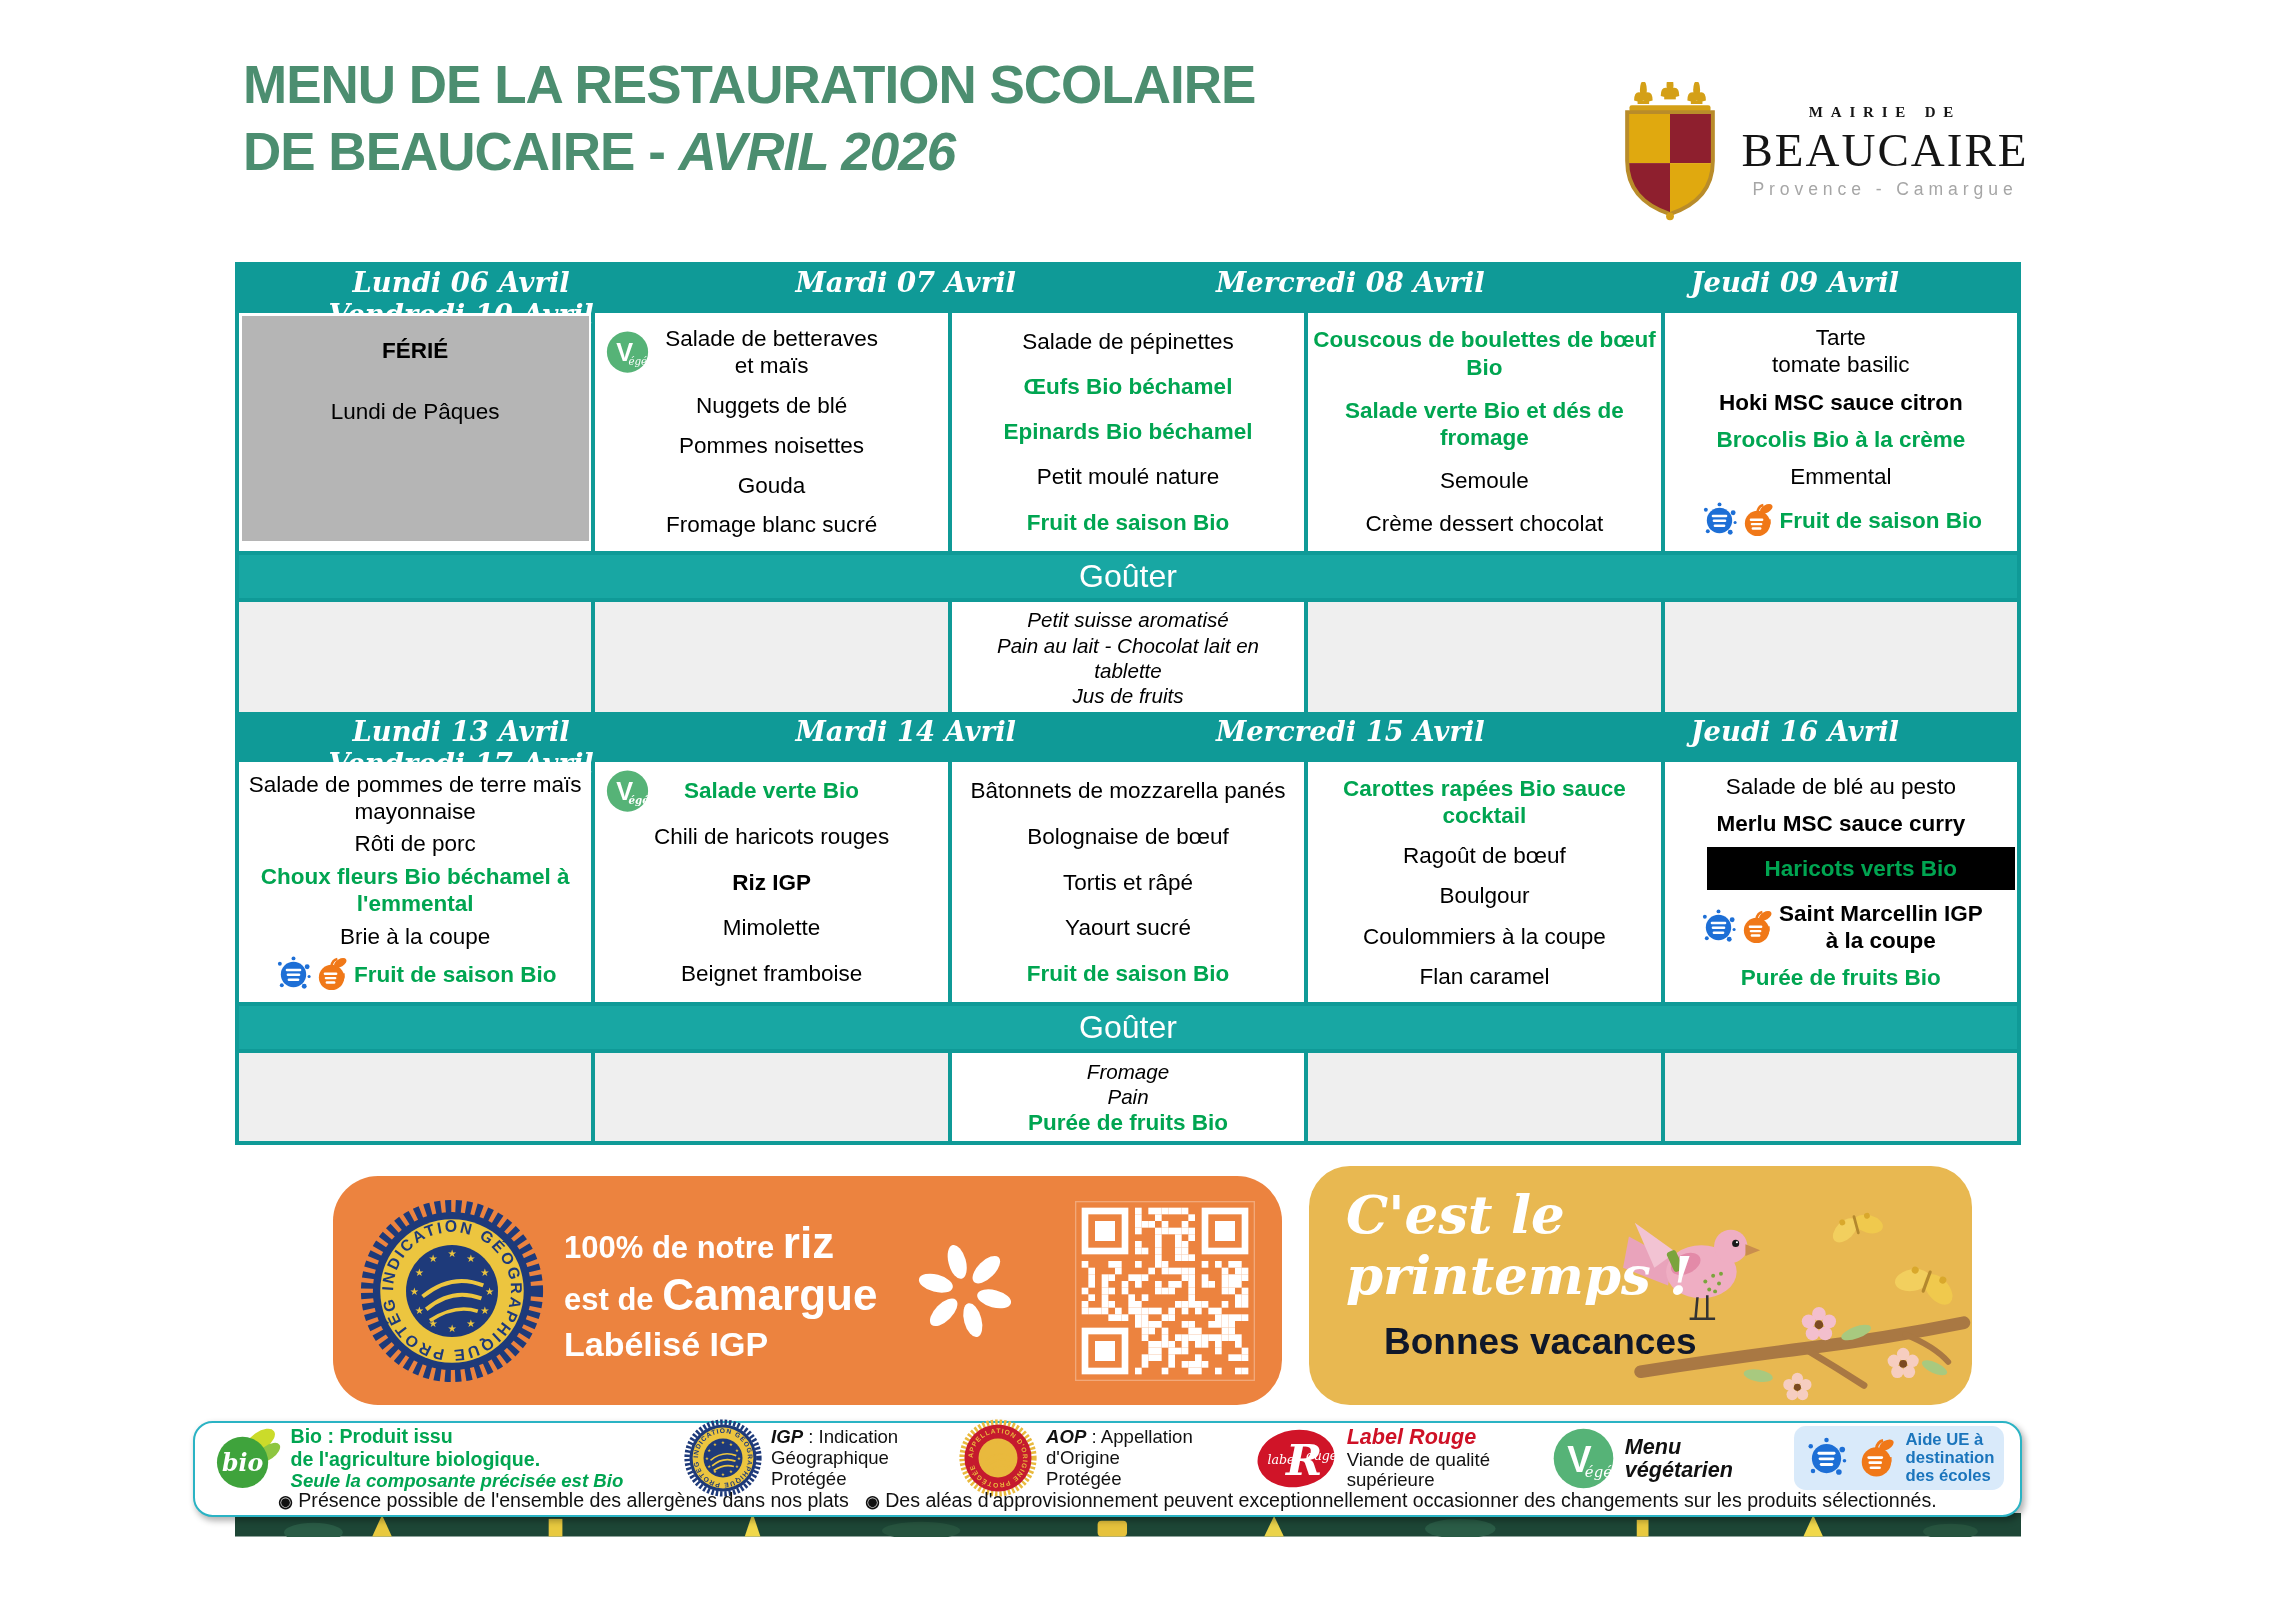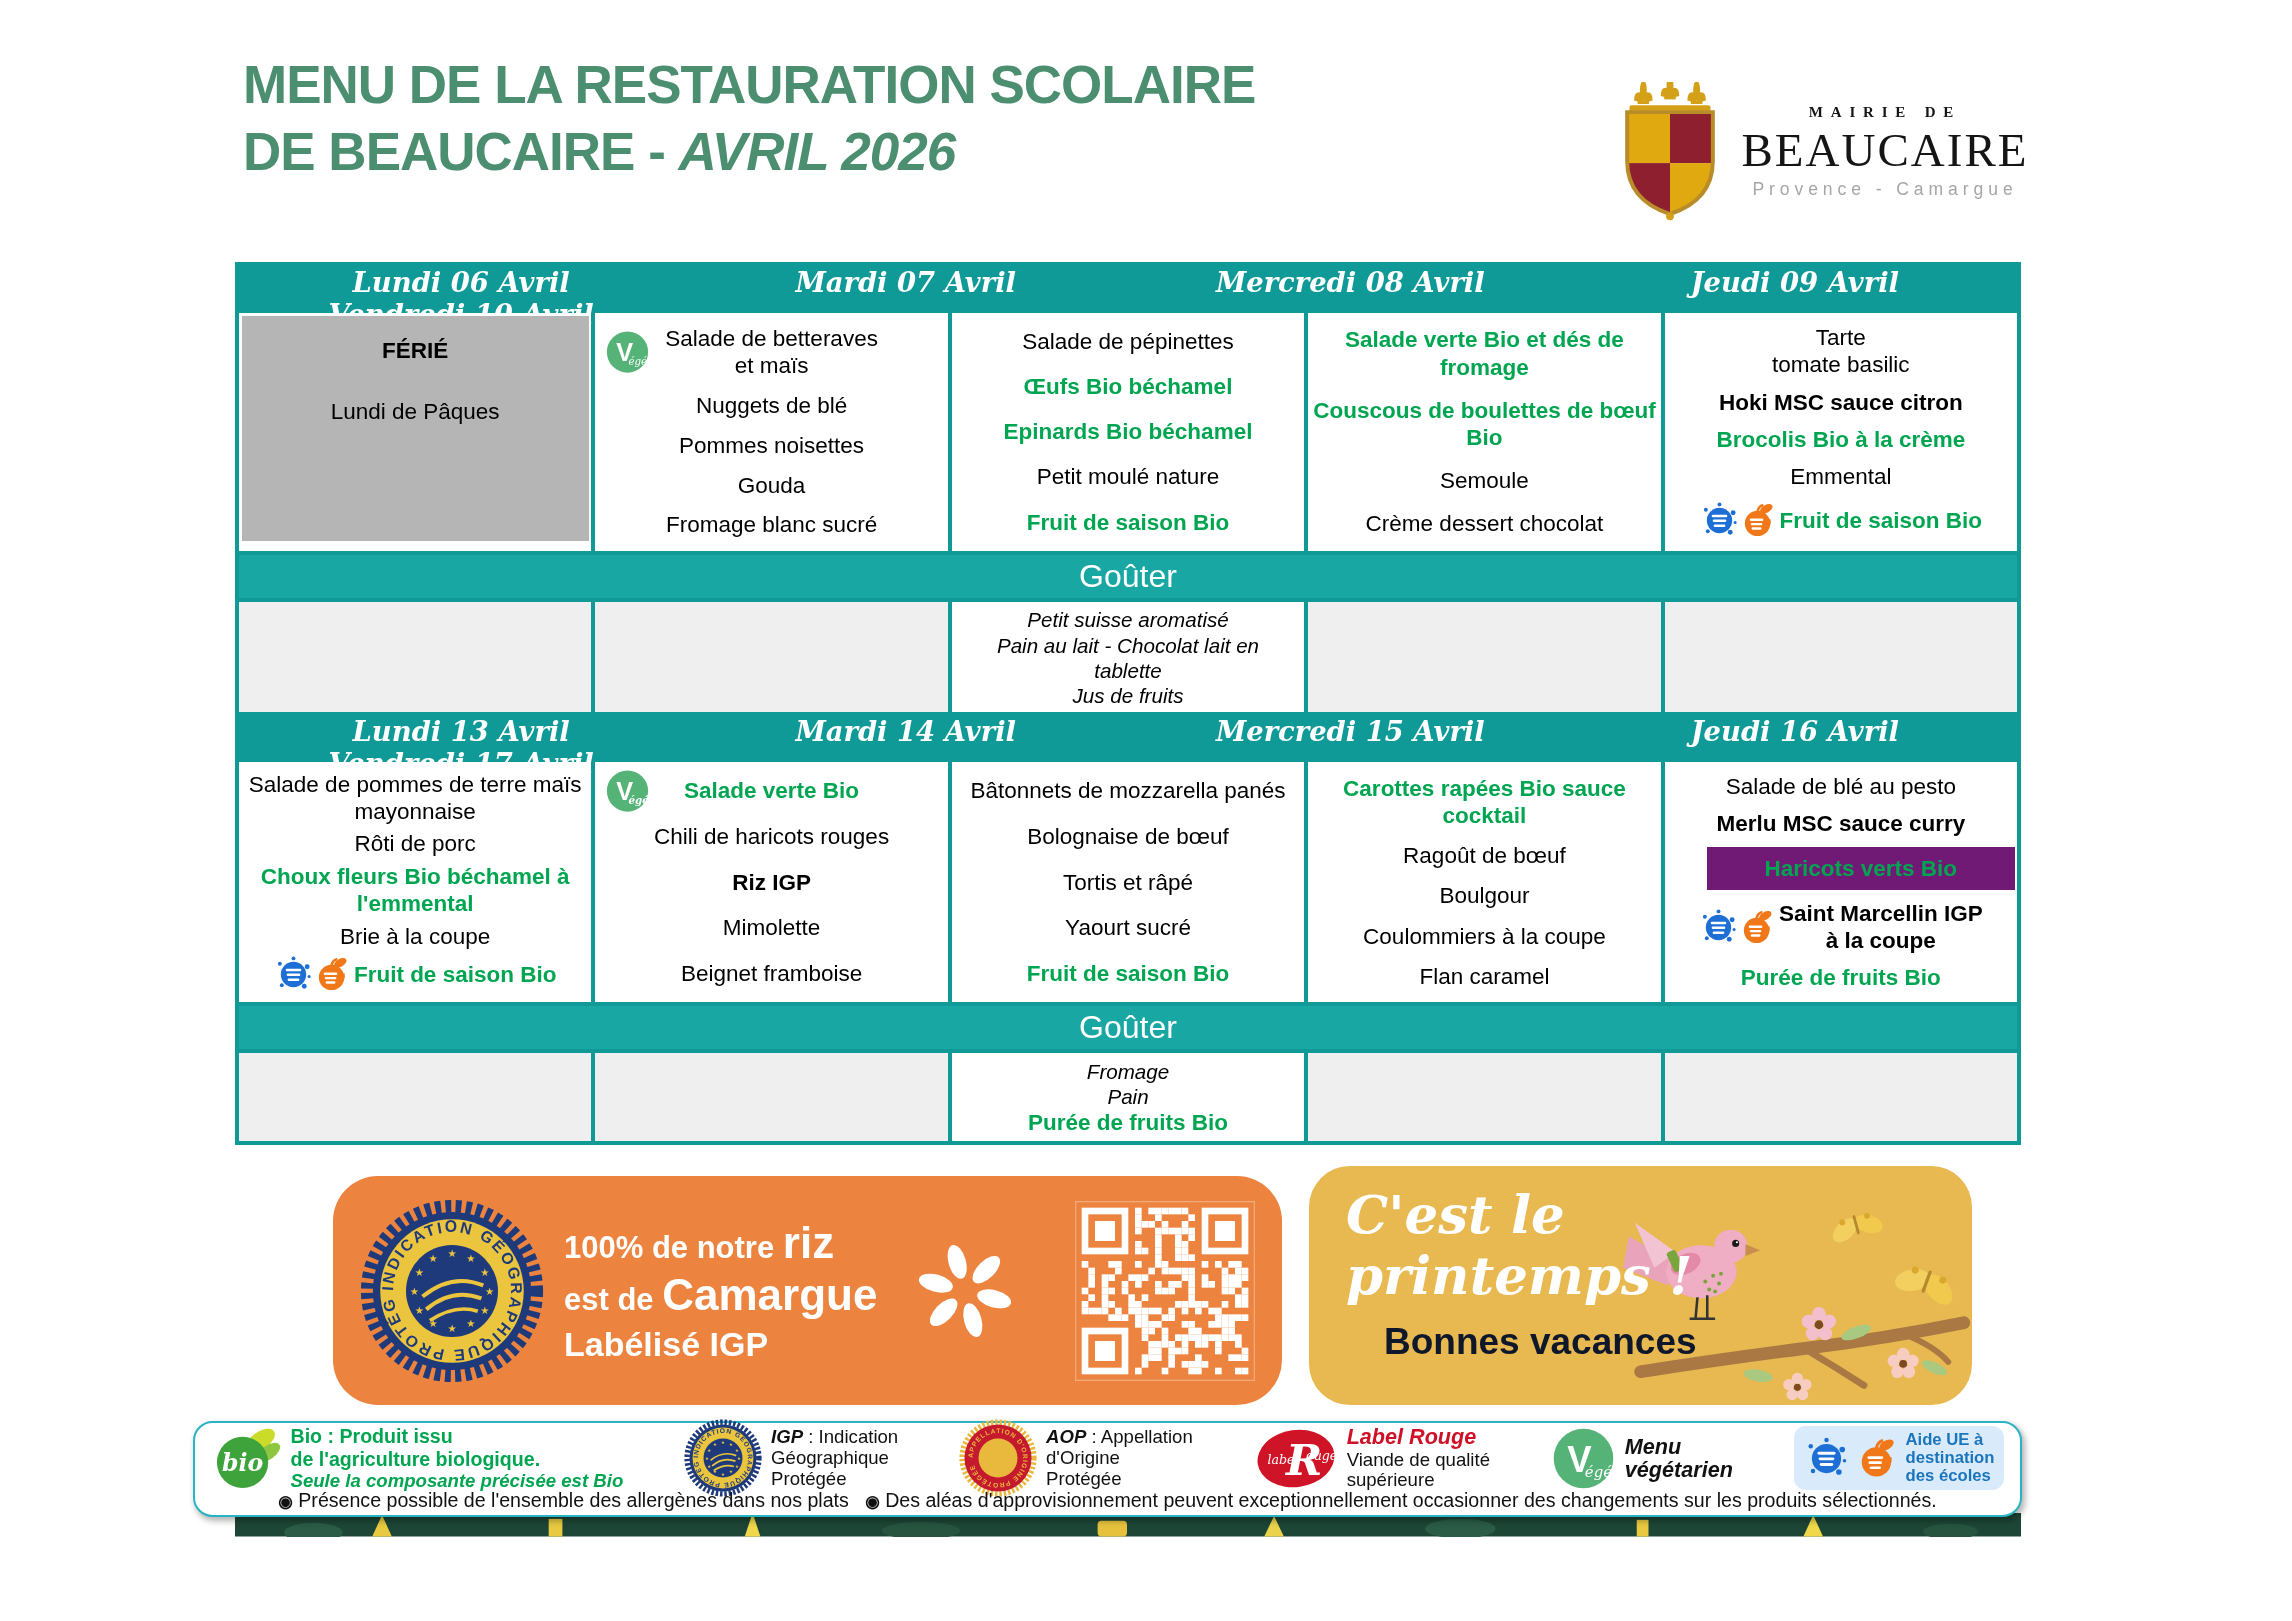--- a/index.html
+++ b/index.html
@@ -33,21 +33,21 @@
   .cell.holiday{padding:2.9px;justify-content:flex-start;}
   .holiday-box{background:var(--holiday-gray);height:204px;display:flex;flex-direction:column;
                padding-top:21.6px;gap:33px;}
   .gouter-cell{background:var(--cell-gray);}
   .gouter-cell.filled{background:#fff;}
   .item{display:flex;align-items:center;justify-content:center;text-align:center;
         font-size:22.5px;line-height:1.22;color:#000;position:relative;}
   .item.bold{font-weight:bold;}
   .item.green{font-weight:bold;color:var(--green-text);}
   .item.italic{font-style:italic;font-size:20.6px;}
-  .item.band{background:#701a75;align-self:stretch;padding:7.8px 0;margin-left:40px;}
+  .item.band{background:#000000;align-self:stretch;padding:7.8px 0;margin-left:40px;}
   .vege-abs{position:absolute;left:7.8px;top:50%;transform:translateY(-50%);line-height:0;}
   .eu-icons{display:inline-flex;align-items:center;margin-right:2px;line-height:0;}
   .gouter-band{height:43px;background:var(--teal-light);color:#fff;display:flex;
                align-items:center;justify-content:center;font-size:32px;}
   
   .riz-banner{position:absolute;left:333px;top:1176px;width:949px;height:229px;
               border-radius:45px;background:var(--orange);display:flex;align-items:center;
               padding:0 27.4px;box-sizing:border-box;gap:19.6px;}
   .riz-text{color:#fff;line-height:1.18;width:323px;}
   .rl1{font-size:31px;font-weight:bold;}
@@ -183,24 +183,24 @@
         </div>
         <div class="item normal">
           <span class="txt">Petit moulé nature</span>
         </div>
         <div class="item green">
           <span class="txt">Fruit de saison Bio</span>
         </div>
       </div>
       <div class="cell">
         <div class="item green">
+          <span class="txt">Couscous de boulettes de bœuf<br>Bio</span>
+        </div>
+        <div class="item green">
           <span class="txt">Salade verte Bio et dés de<br>fromage</span>
-        </div>
-        <div class="item green">
-          <span class="txt">Couscous de boulettes de bœuf<br>Bio</span>
         </div>
         <div class="item normal">
           <span class="txt">Semoule</span>
         </div>
         <div class="item normal">
           <span class="txt">Crème dessert chocolat</span>
         </div>
       </div>
       <div class="cell">
         <div class="item normal">

